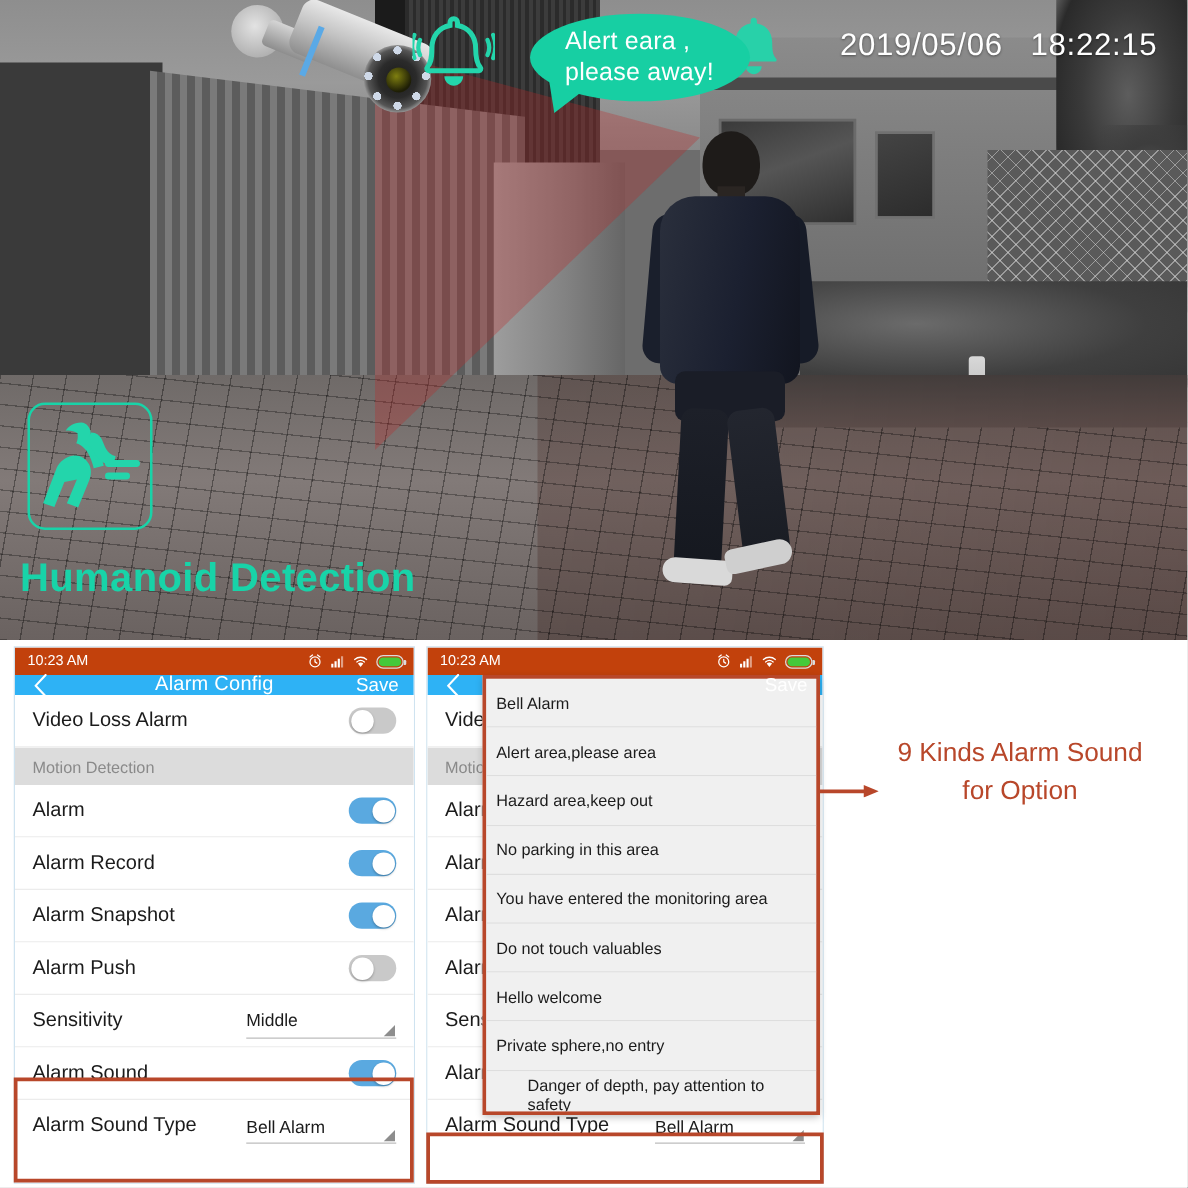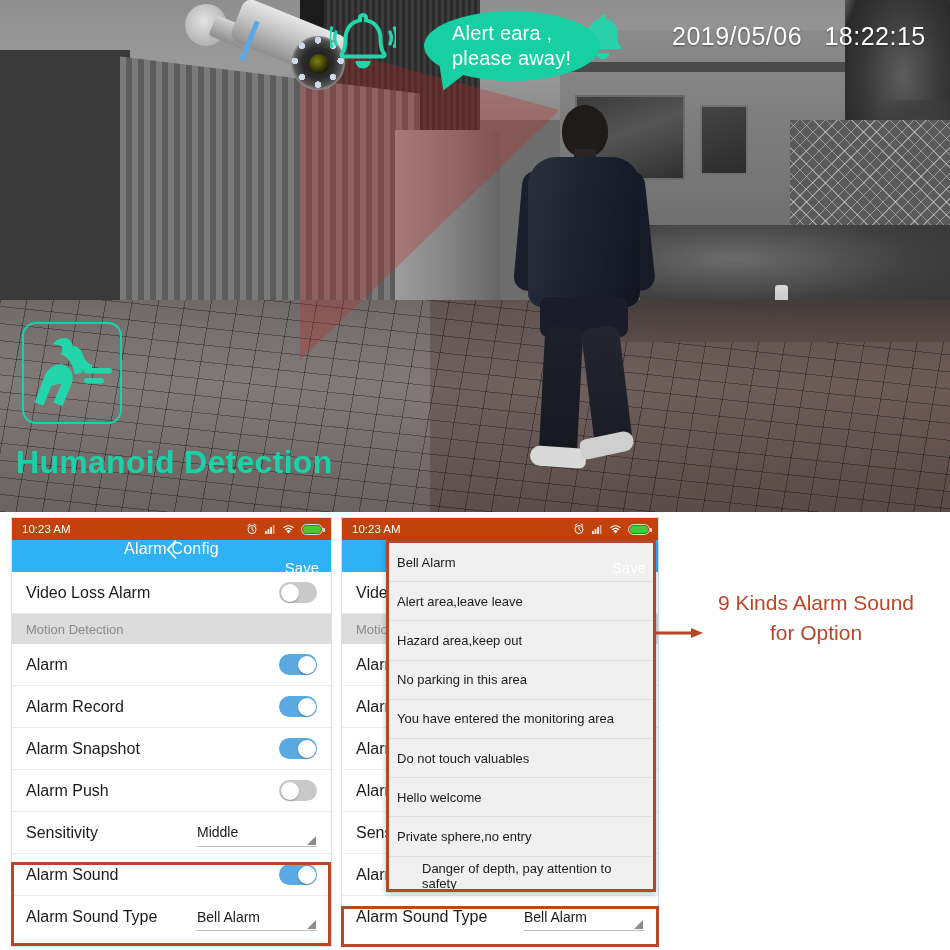--- a/index.html
+++ b/index.html
@@ -225,22 +225,22 @@
     width: 22px; height: 11px; border:1.3px solid #dcdcdc; border-radius: 6px;
     position:relative; display:flex; align-items:center; padding:1px;
   }
   .battery::after {
     content:""; position:absolute; right:-3px; top:3px; width:2px; height:4px;
     background:#dcdcdc; border-radius:0 1px 1px 0;
   }
   .battery i { display:block; width:100%; height:100%; background:#45c93a; border-radius:4px; }
 
   .navbar {
-    height: 32px; background:#2eb2f5; color:#ffffff;
-    display:flex; align-items:center; position:relative;flex-direction:column;
+    height: 16px; background:#2eb2f5; color:#ffffff;
+    display:flex; align-items:center; position:relative;
   }
   .nav-back { width: 40px; display:flex; align-items:center; justify-content:center; }
   .nav-title {
     position:absolute; left:0; right:0; text-align:center;
     font-size: 16px; letter-spacing:.2px;
   }
   .nav-save { margin-left:auto; margin-right: 12px; font-size: 15px; position:relative; z-index:2; }
 
   .rowlist { background:#ffffff; }
   .row {
@@ -592,21 +592,21 @@
           <span class="spinner">
             <span>Bell Alarm</span>
           </span>
         </span>
       </div>
     </div>
   </div>
 
   <div class="dropdown">
     <div class="dd-item">Bell Alarm</div>
-    <div class="dd-item">Alert area,leave leave</div>
+    <div class="dd-item">Alert area,please area</div>
     <div class="dd-item">Hazard area,keep out</div>
     <div class="dd-item">No parking in this area</div>
     <div class="dd-item">You have entered the monitoring area</div>
     <div class="dd-item">Do not touch valuables</div>
     <div class="dd-item">Hello welcome</div>
     <div class="dd-item">Private sphere,no entry</div>
     <div class="dd-item">Danger of depth, pay attention to safety</div>
   </div>
 
   <div class="hl-box hl-left"></div>

